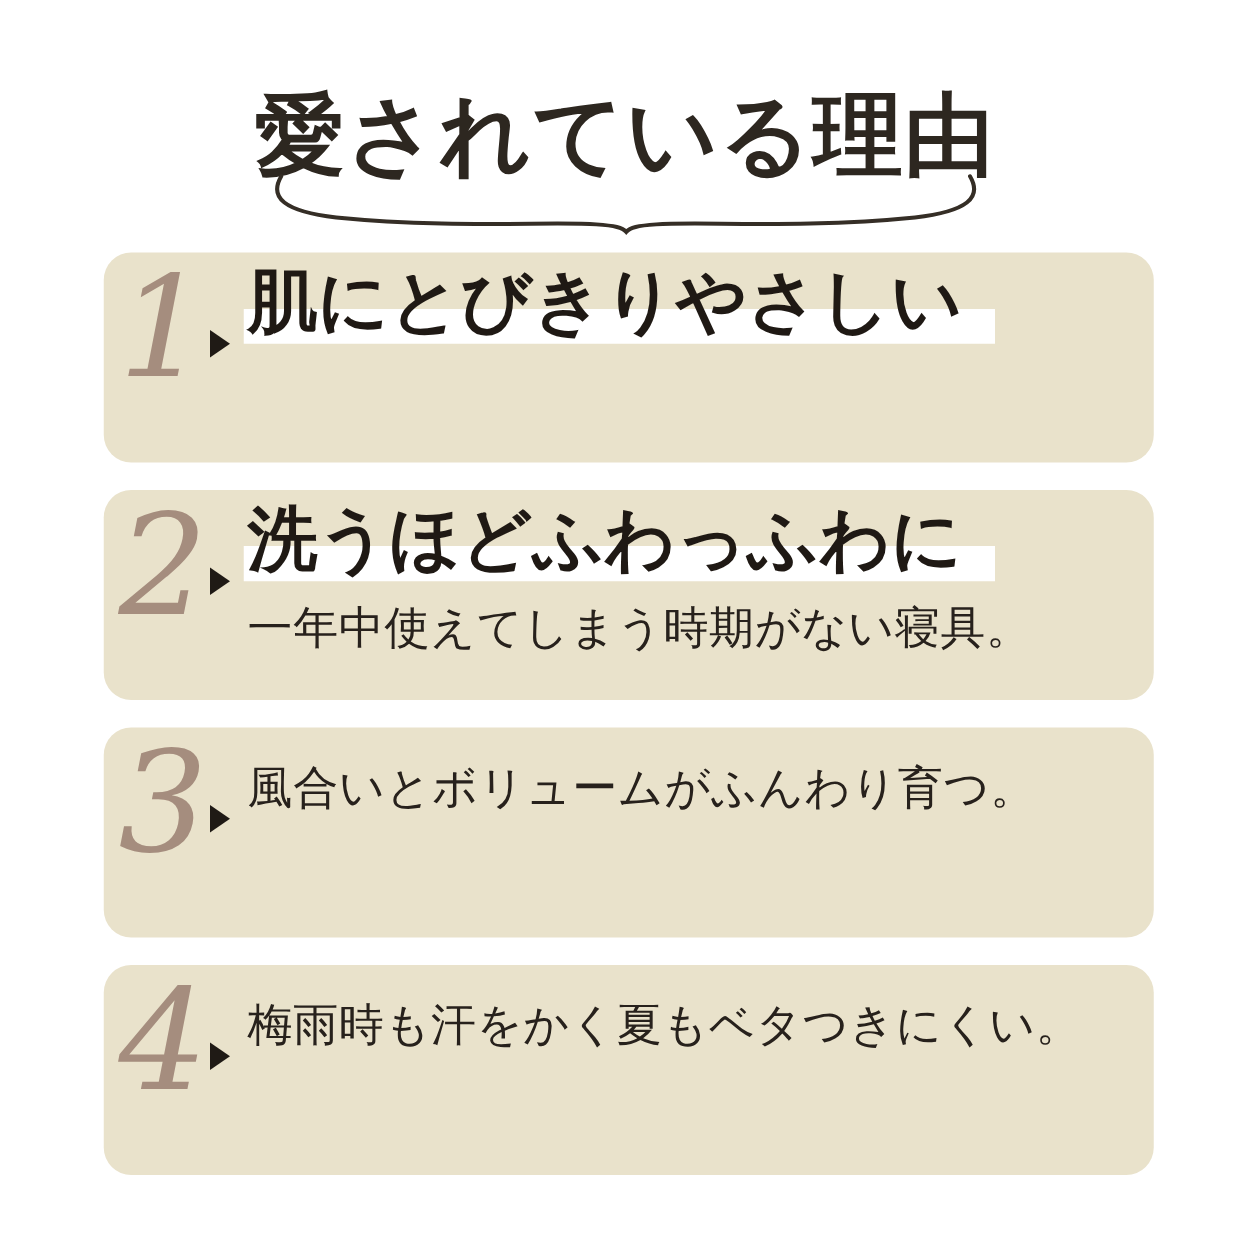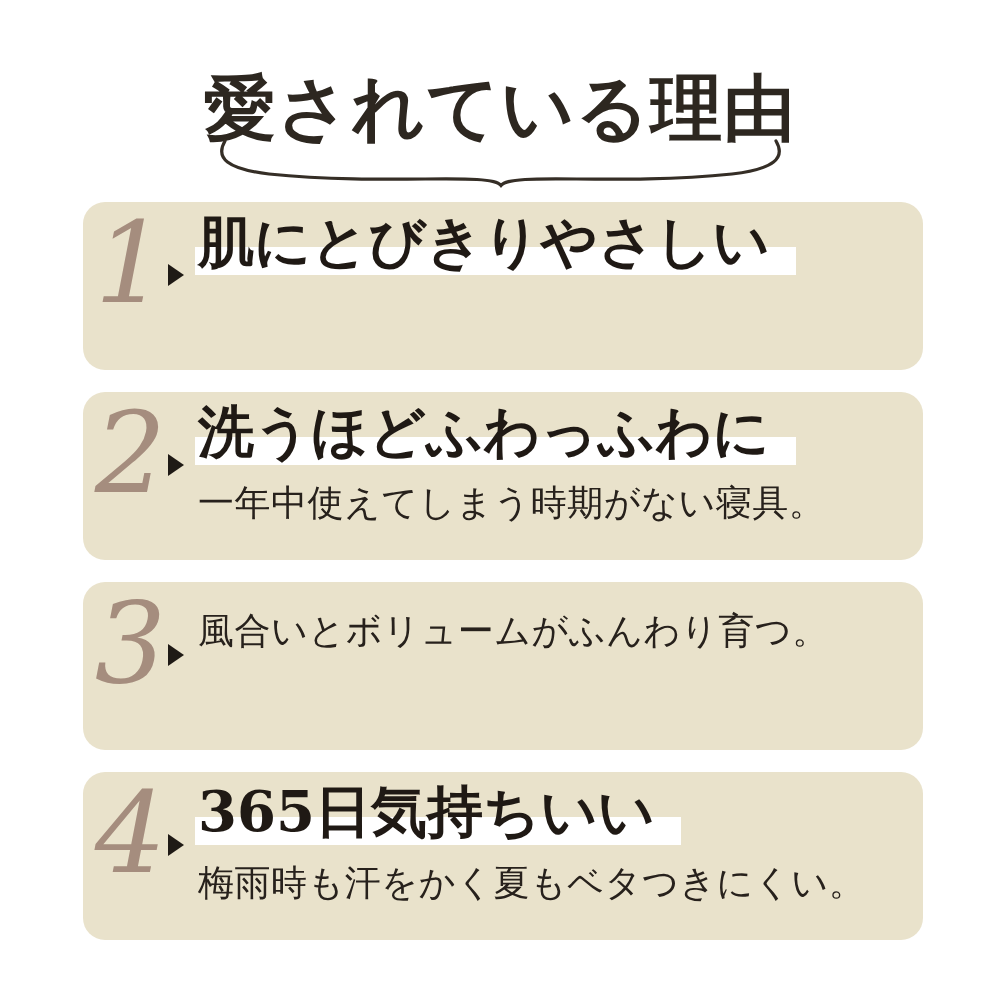--- a/index.html
+++ b/index.html
@@ -145,18 +145,17 @@
       <p class="desc">風合いとボリュームがふんわり育つ。</p>
     </div>
   </section>
 
   <section class="card">
     <div class="badge">
       <span class="num">4</span>
       <span class="tri"></span>
     </div>
     <div class="content">
-      <h2 class="heading"><span class="hl">365日気持ちいい</span></h2>
       <p class="desc">梅雨時も汗をかく夏もベタつきにくい。</p>
     </div>
   </section>
 
 </div>
 
 </body></html>

